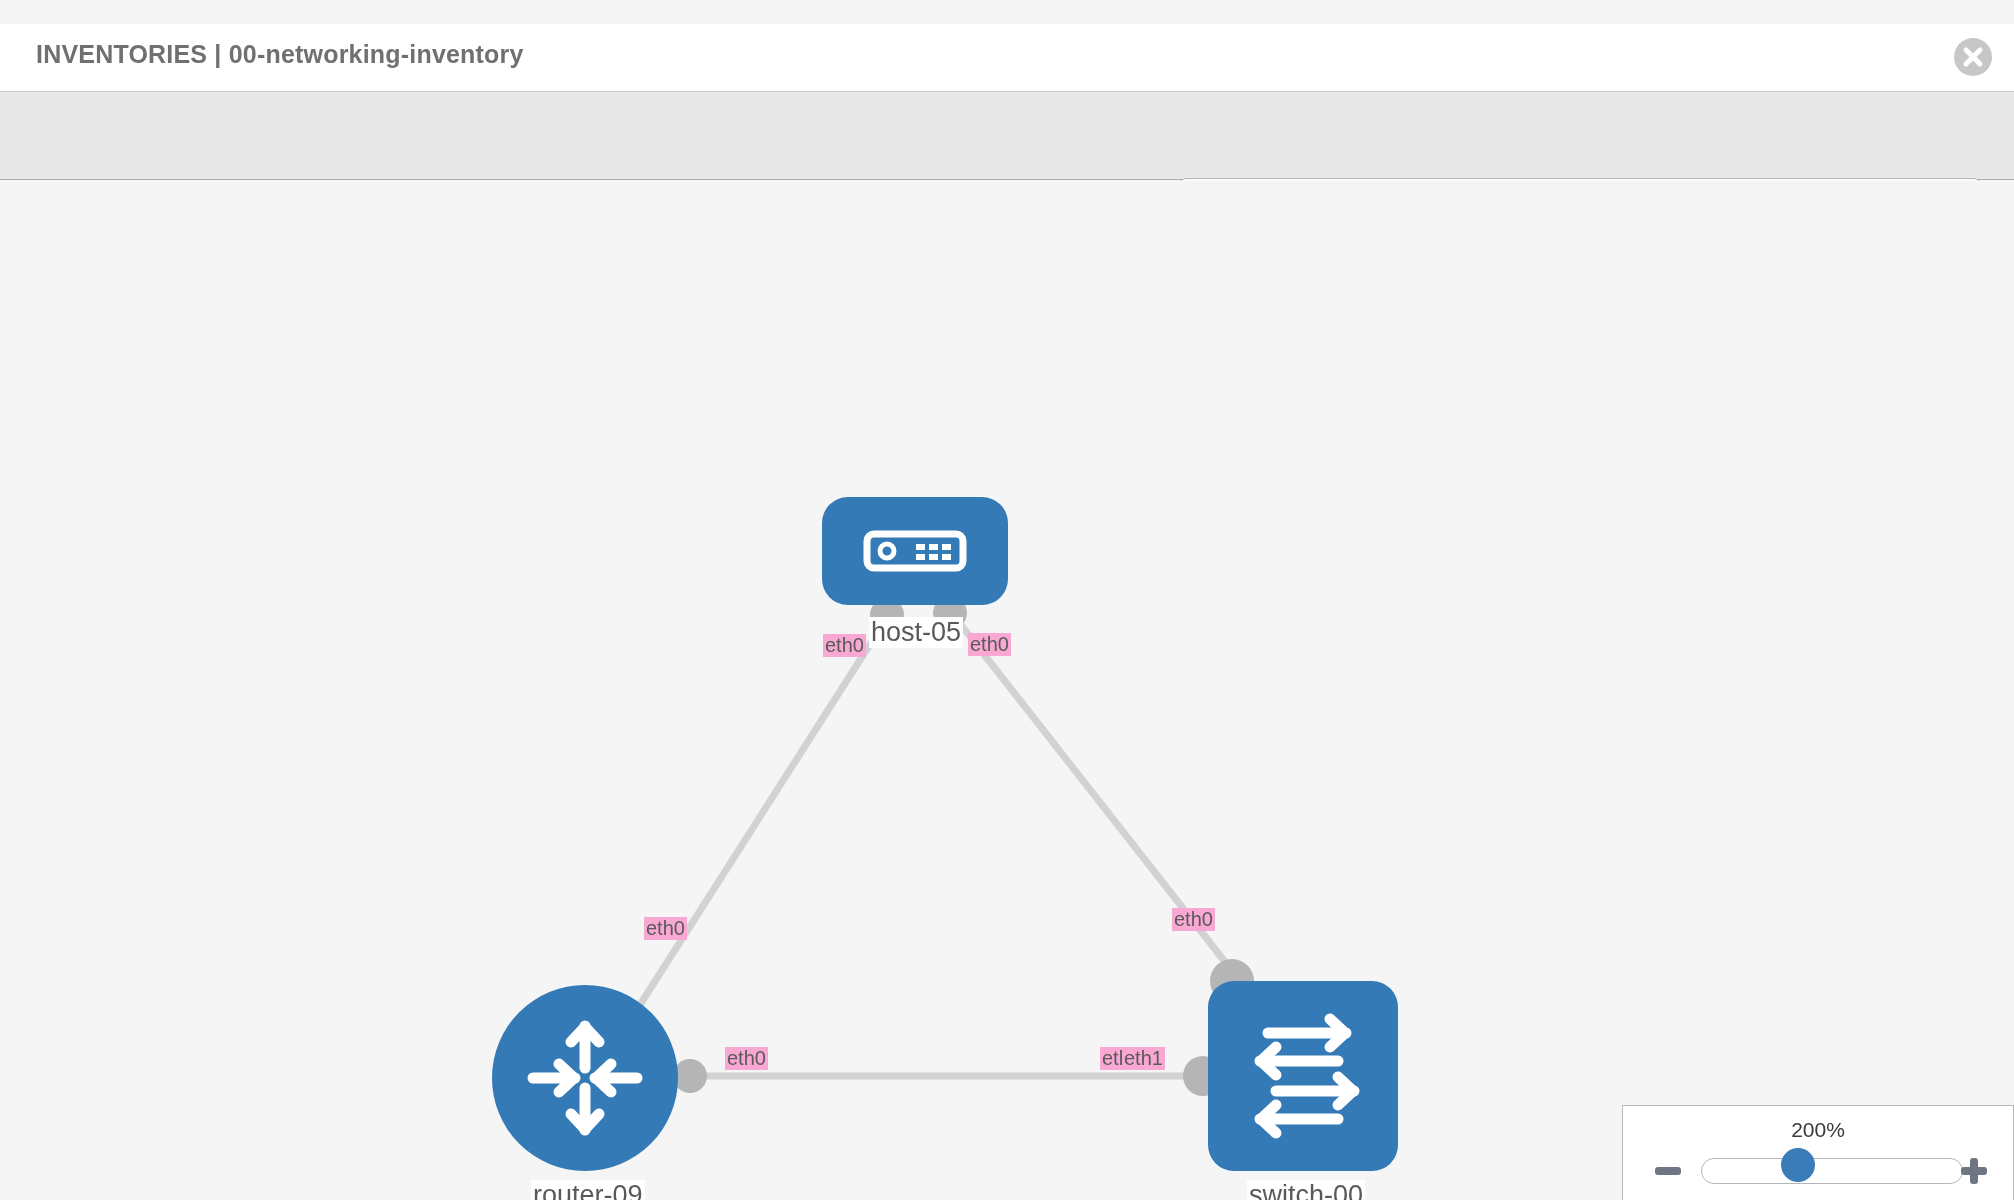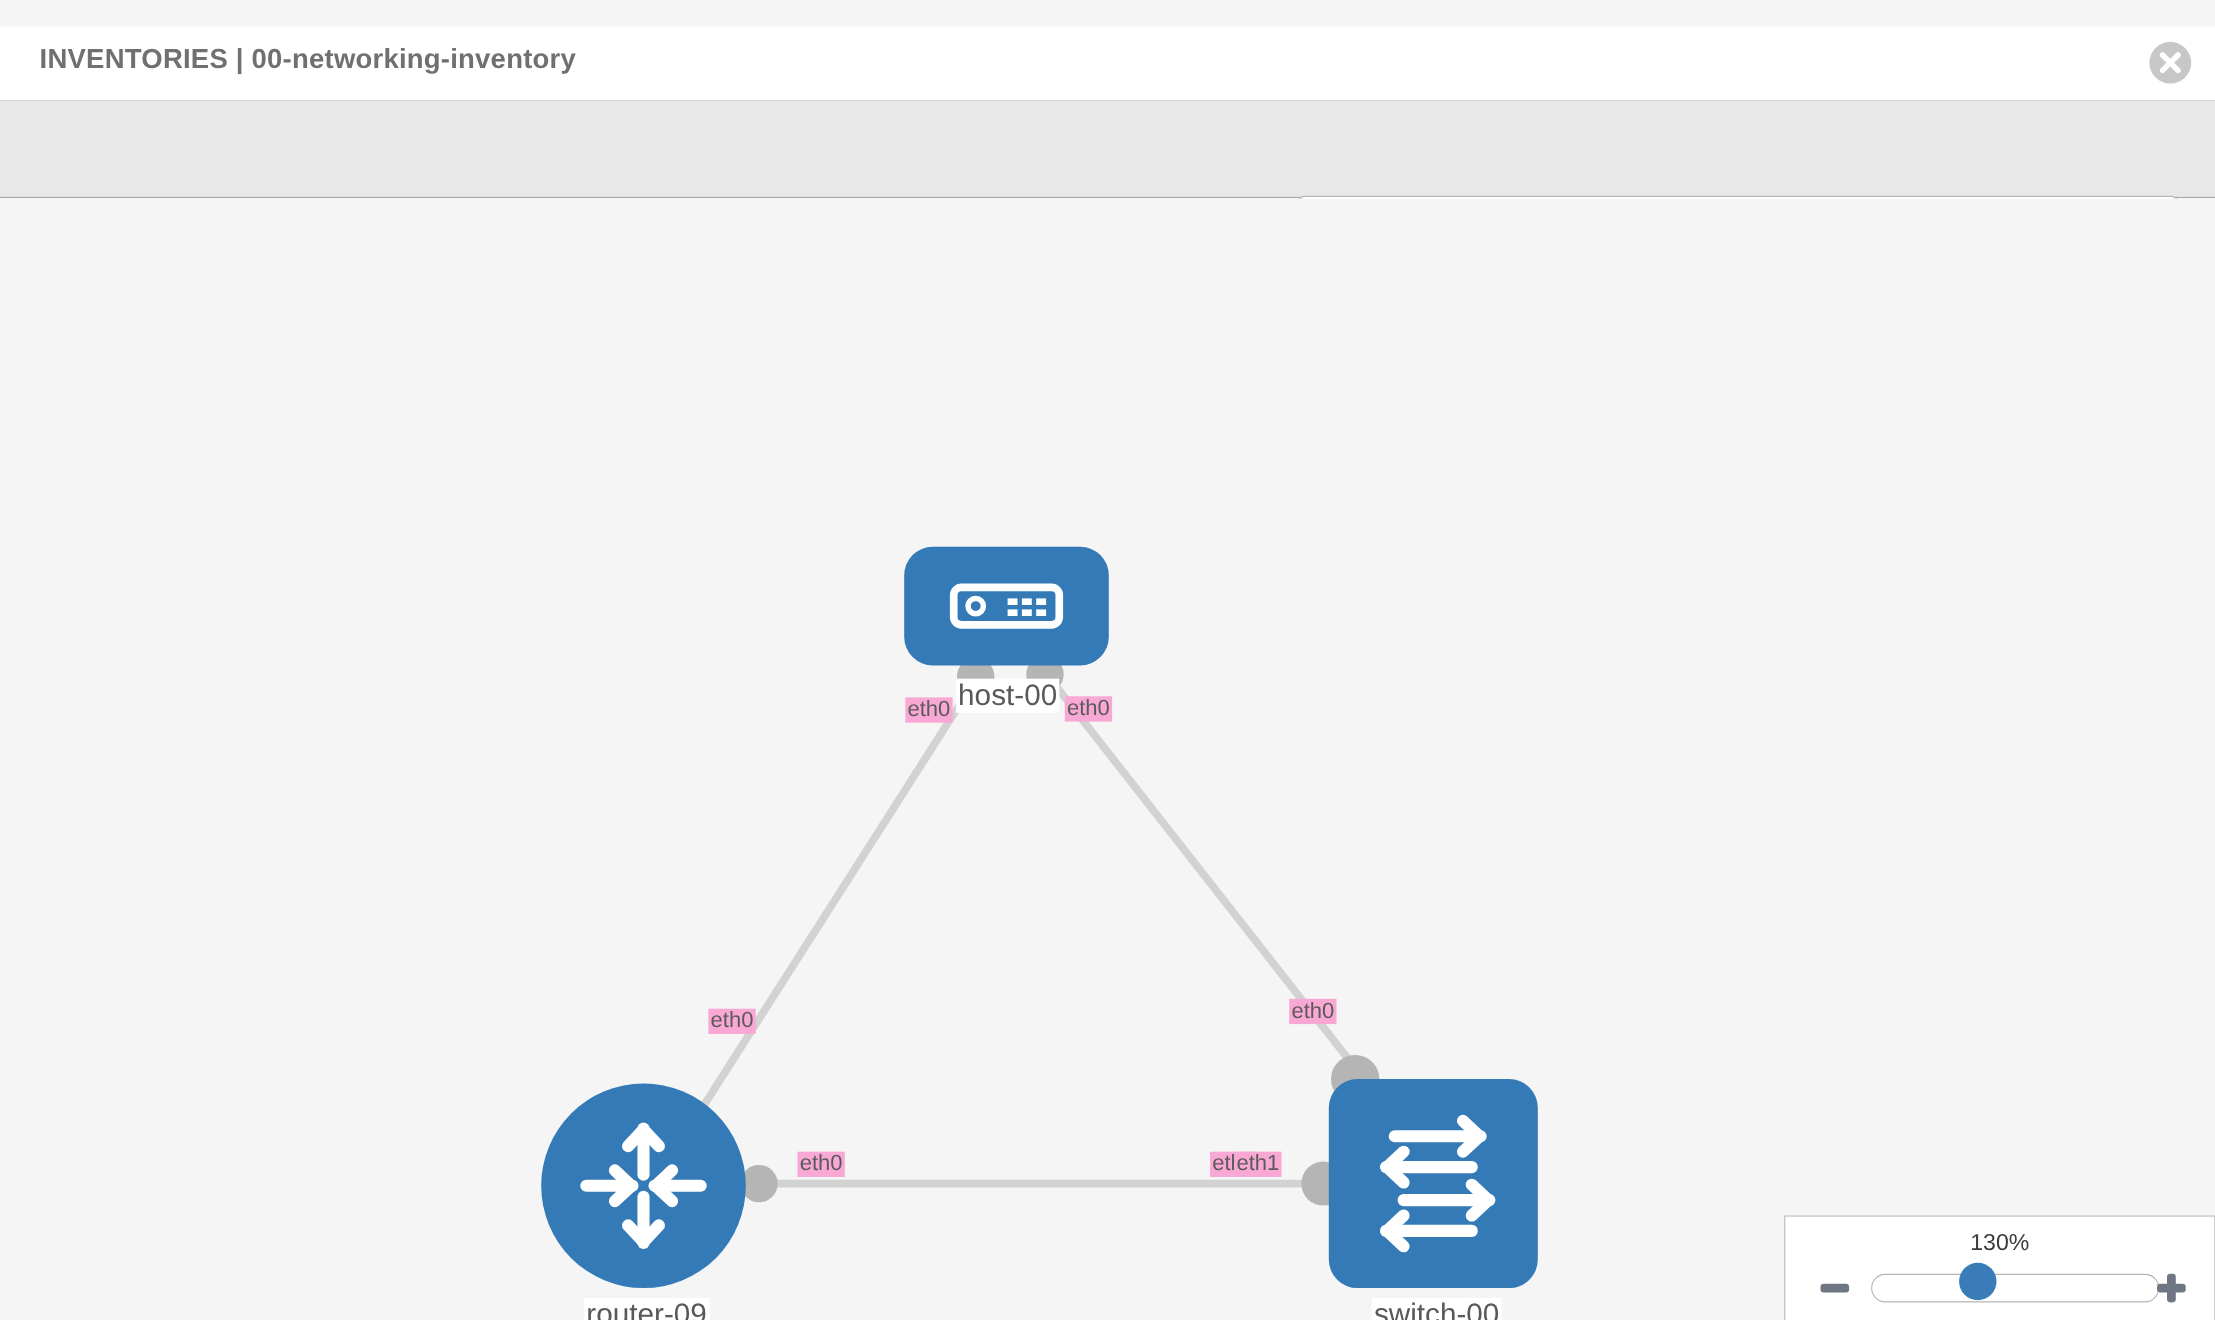--- a/index.html
+++ b/index.html
@@ -256,36 +256,36 @@
           <line x1="100" y1="50" x2="22" y2="50"></line>
           <polyline points="38,36 23,50 38,64"></polyline>
           <line x1="38" y1="80" x2="116" y2="80"></line>
           <polyline points="100,66 115,80 100,94"></polyline>
           <line x1="100" y1="108" x2="22" y2="108"></line>
           <polyline points="38,94 23,108 38,122"></polyline>
         </g>
       </svg>
     </div>
 
-    <div class="node-label lbl-host">host-00</div>
+    <div class="node-label lbl-host">host-05</div>
     <div class="node-label lbl-router">router-09</div>
     <div class="node-label lbl-switch">switch-00</div>
 
     <div class="edge-label el-host-left">eth0</div>
     <div class="edge-label el-host-right">eth0</div>
     <div class="edge-label el-rt-up">eth0</div>
     <div class="edge-label el-sw-up">eth0</div>
     <div class="edge-label el-rt-right">eth0</div>
     <div class="edge-label el-sw-left-a">eth0</div>
     <div class="edge-label el-sw-left-b">eth1</div>
 
   </div>
 
   <div class="zoom-panel">
-    <div class="zoom-value">130%</div>
+    <div class="zoom-value">200%</div>
 
     <div class="zoom-minus">
       <svg width="34" height="34" viewBox="0 0 34 34">
         <rect x="4" y="13" width="26" height="8" rx="3" fill="#6e7684"></rect>
       </svg>
     </div>
 
     <div class="zoom-track"></div>
     <div class="zoom-thumb"></div>
 

